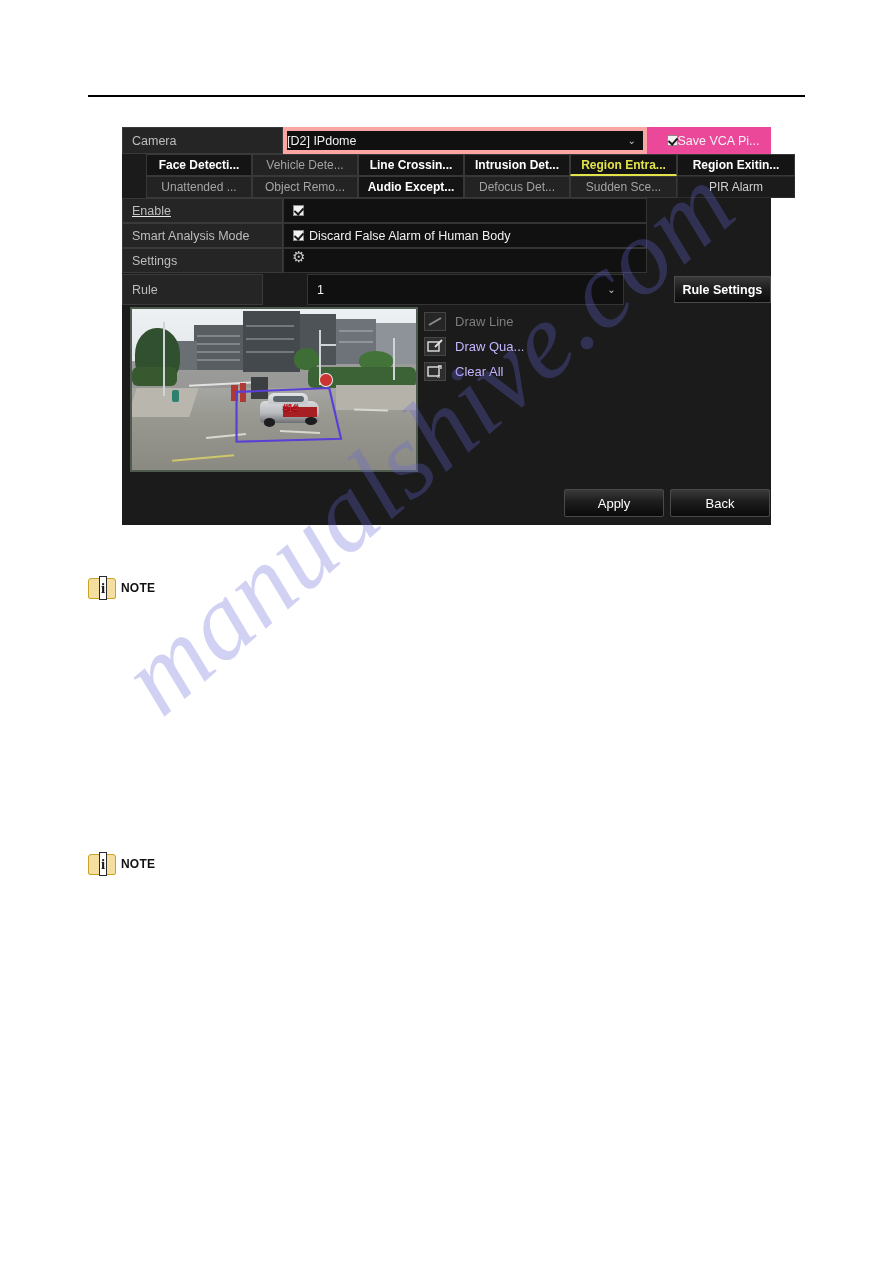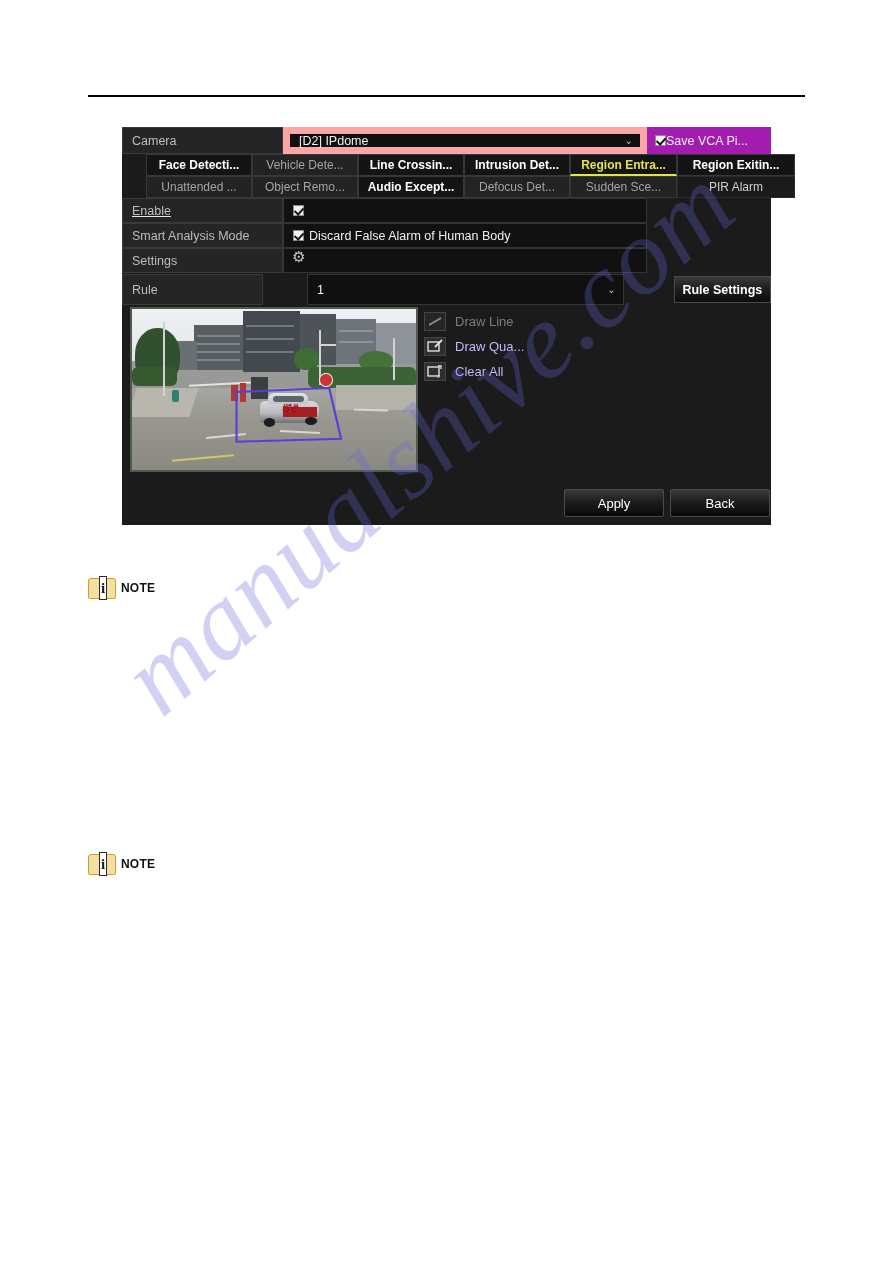--- a/index.html
+++ b/index.html
@@ -81,50 +81,50 @@
     padding-left: 9px;
     color: #bdbdbd;
     font-size: 12.5px;
   }
   .cell-combo {
     position: relative;
     width: 364px;
     height: 27px;
     box-sizing: border-box;
     background: #101010;
-    border: 7px solid #fca5a5;
-    display: flex;
-    align-items: center;
-    padding-left: 9px;
+    border: 4px solid #fca5a5;
+    display: flex;
+    align-items: center;
     color: #f0f0f0;
     font-size: 12.5px;
     text-align: center;
   }
   .combo-arrow {
     position: absolute;
     right: 7px;
     top: 50%;
     transform: translateY(-55%);
     color: #c8c8c8;
     font-size: 10px;
     line-height: 1;
   }
   .cell-savevca {
     width: 124px;
     height: 27px;
     box-sizing: border-box;
-    background: #a21caf;
+    background: #ec4899;
     display: flex;
     align-items: center;
     padding-left: 8px;
     gap: 0;
     color: #f2f2f2;
     font-size: 12.5px;
     overflow: hidden;
     white-space: nowrap;
+    justify-content: center;
   }
 
   .chk {
     width: 11px;
     height: 11px;
     background: #f2f2f2;
     border: 1px solid #8a8a8a;
     box-sizing: border-box;
     position: relative;
     flex: 0 0 auto;

